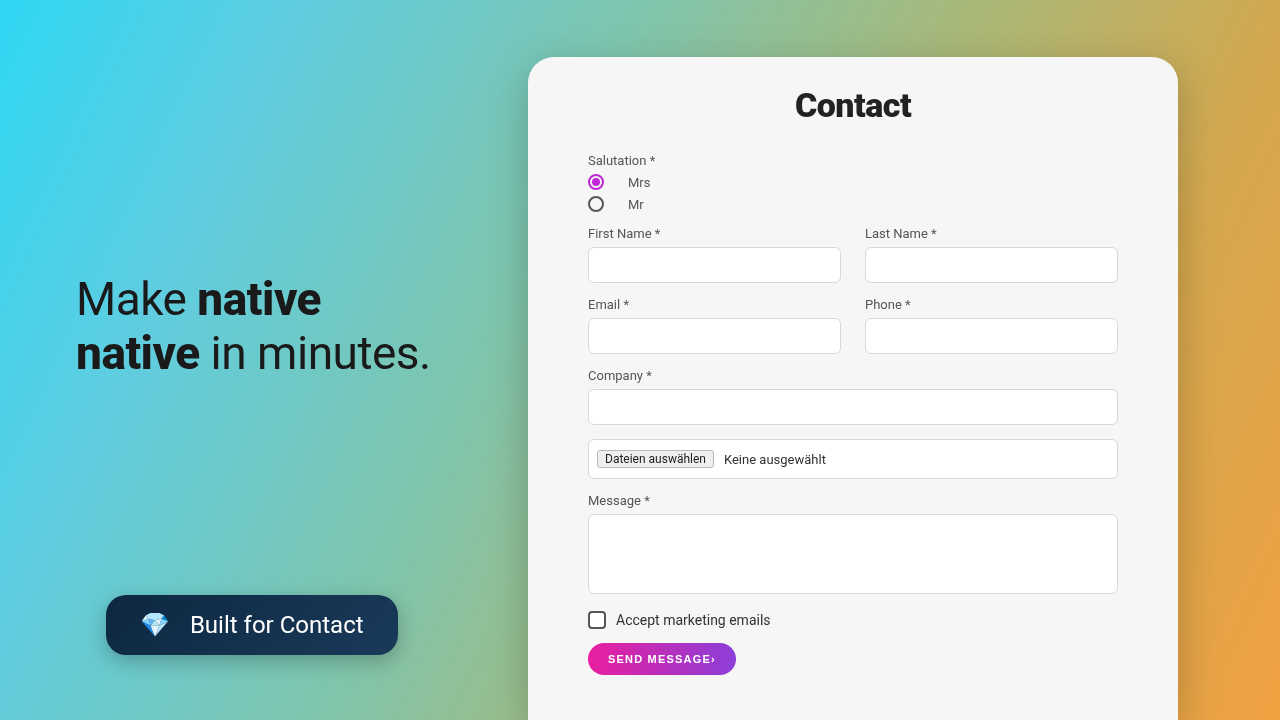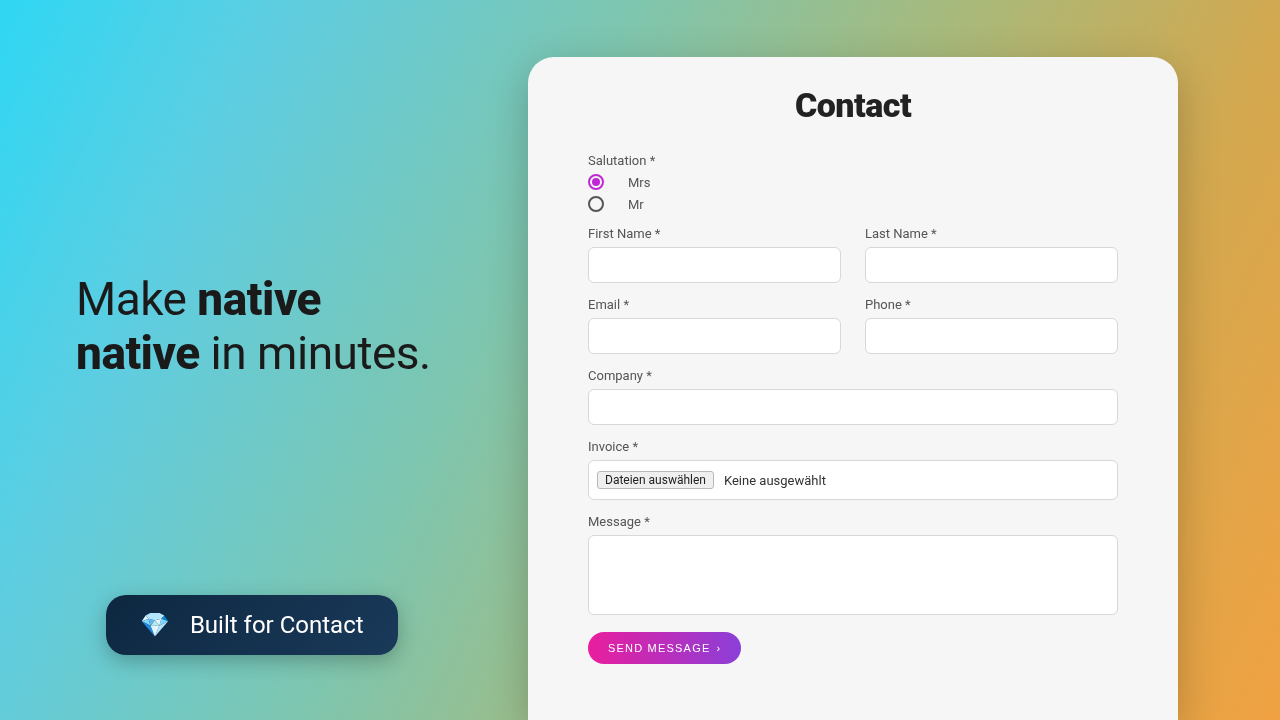--- a/index.html
+++ b/index.html
@@ -98,28 +98,28 @@
   border-radius: 6px; background: #fff; padding: 6px 8px;
   resize: none; font-size: 13px; font-family: inherit;
 }
 .check-row { display: flex; align-items: center; gap: 10px; margin-top: 14px; font-size: 14px; color: #333; }
 .checkbox {
   width: 18px; height: 18px; border: 2px solid #555;
   border-radius: 4px; cursor: pointer; background: #fff;
 }
 .send-btn {
   margin-top: 14px;
-  display: inline-flex; align-items: center; gap: 6px;
+  display: inline-flex; align-items: center; 
   padding: 10px 20px;
   border-radius: 999px;
   border: none;
   background: linear-gradient(90deg, #e91e9e 0%, #8b3fd8 100%);
   color: #fff;
   font-size: 11px;
-  font-weight: 400;
+  font-weight: 700;
   letter-spacing: 1.2px;
   cursor: pointer;
 }
 .chevron { font-size: 11px; }
 </style>
 </head>
 <body>
 
 <div class="headline">
   <span>Make </span><span class="bold">native</span><br>
@@ -166,32 +166,35 @@
         <input class="inp" style="">
       </div>
     </div>
 
     <div class="full">
       <span class="lbl">Company *</span>
       <input class="inp" style="">
     </div>
 
     <div class="full">
-      <span class="lbl">Invoice *</span>
       <div class="file-wrap">
         <span class="file-btn">Dateien auswählen</span>
         <span>Keine ausgewählt</span>
       </div>
     </div>
 
     <div class="full">
       <span class="lbl">Message *</span>
       <textarea class="textarea" style=""></textarea>
     </div>
 
+    <div class="check-row">
+      <span class="checkbox"></span>
+      <span>Accept marketing emails</span>
+    </div>
 
     <button class="send-btn">
       <span>SEND MESSAGE</span>
       <span class="chevron">›</span>
     </button>
 
   </div>
 </div>
 
 </body></html>

